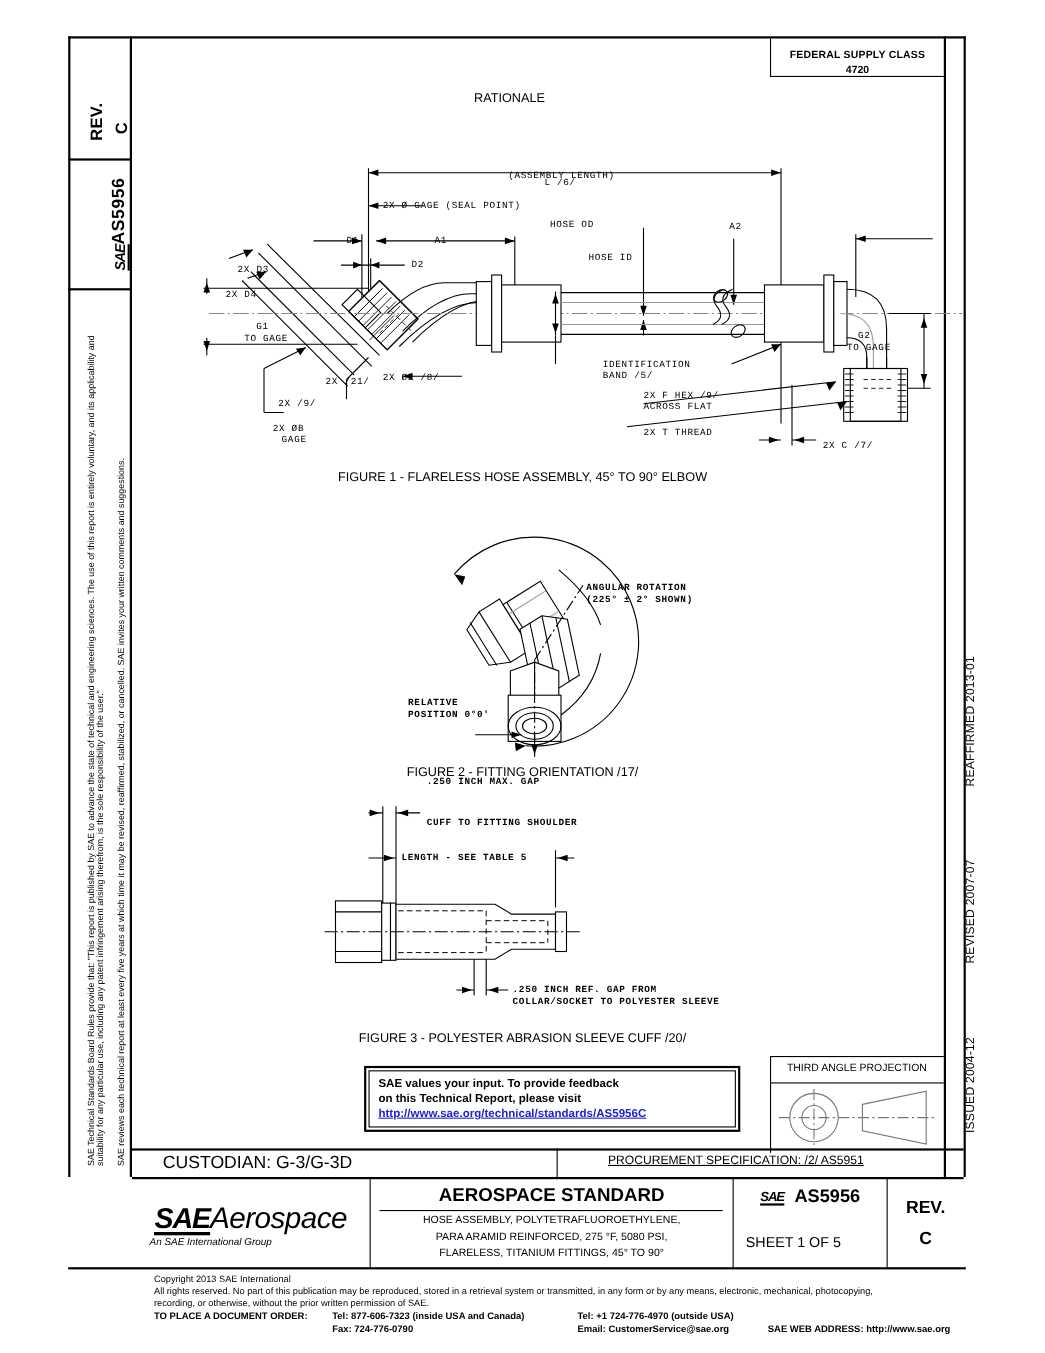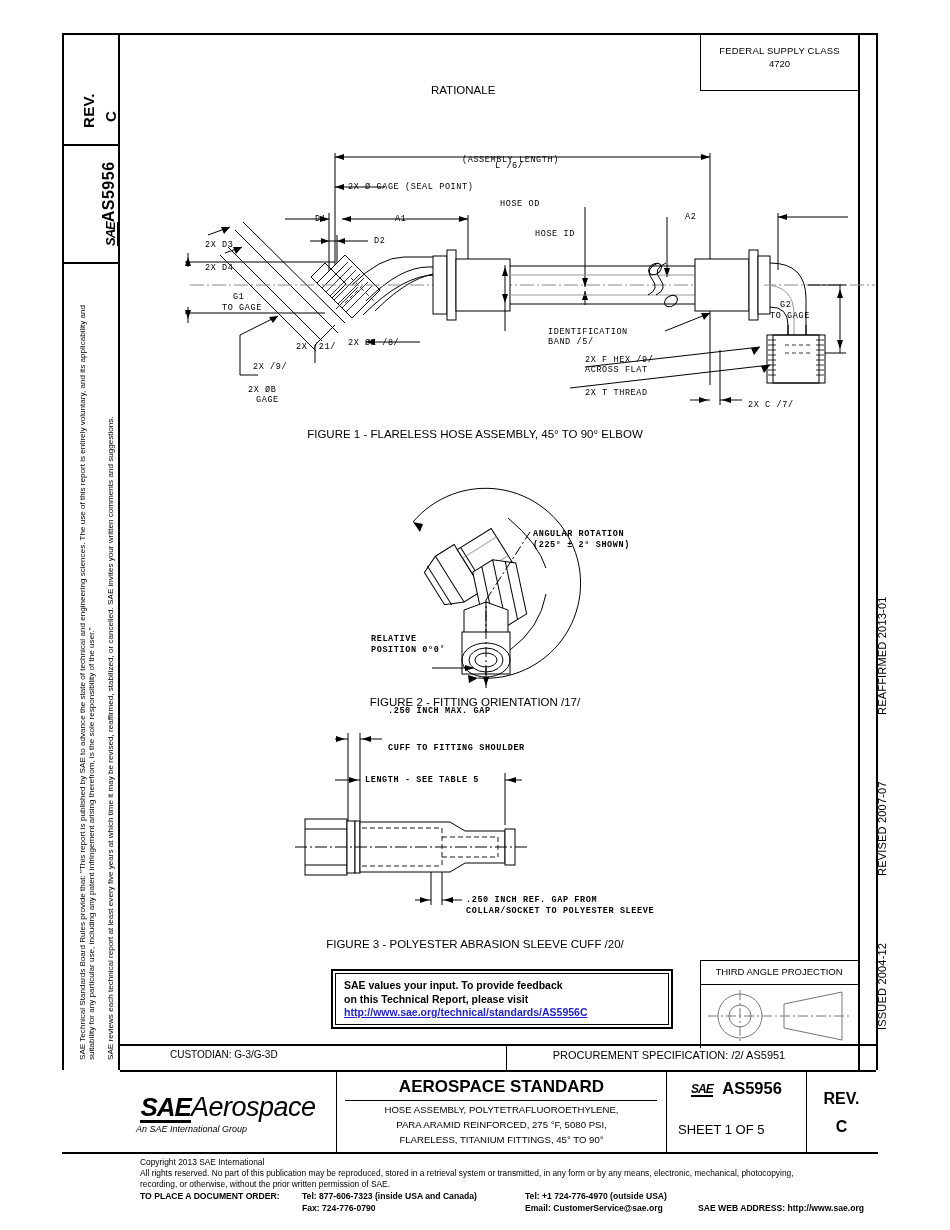--- a/index.html
+++ b/index.html
@@ -71,21 +71,21 @@
   <div class="rot" style="left:872px;top:715px;transform:rotate(-90deg);">
     <span style="font-size:11px;letter-spacing:.2px;">REAFFIRMED 2013-01</span>
   </div>
   <div class="rot" style="left:872px;top:876px;transform:rotate(-90deg);">
     <span style="font-size:11px;letter-spacing:.2px;">REVISED 2007-07</span>
   </div>
   <div class="rot" style="left:872px;top:1030px;transform:rotate(-90deg);">
     <span style="font-size:11px;letter-spacing:.2px;">ISSUED 2004-12</span>
   </div>
 
-  <div class="abs" style="left:700px;top:35px;width:158px;height:56px;border:1px solid #000;border-top:none;border-right:none;">
+  <div class="abs" style="left:700px;top:35px;width:158px;height:35px;border:1px solid #000;border-top:none;border-right:none;font-weight:bold;">
     <div class="ctr" style="margin-top:10px;font-size:9.5px;letter-spacing:.2px;">FEDERAL SUPPLY CLASS</div>
     <div class="ctr" style="margin-top:2px;font-size:9.5px;">4720</div>
   </div>
 
   <div class="txt ctr" style="left:400px;top:84px;font-size:11.5px;padding-left:31px;">RATIONALE</div>
 
   <svg class="abs" style="left:130px;top:135px;" width="745" height="290" viewBox="0 0 745 290">
     <g stroke="#000" fill="none" stroke-width="1" stroke-linecap="butt">
 
       <line x1="205" y1="22" x2="580" y2="22"></line>
@@ -271,22 +271,22 @@
   </svg>
 
   <div class="dwg" style="left:495px;top:161px;">L /6/</div>
   <div class="dwg" style="left:462px;top:155px;">(ASSEMBLY LENGTH)</div>
   <div class="dwg" style="left:348px;top:182px;">2X Ø GAGE (SEAL POINT)</div>
   <div class="dwg" style="left:500px;top:199px;">HOSE OD</div>
   <div class="dwg" style="left:535px;top:229px;">HOSE ID</div>
   <div class="dwg" style="left:287px;top:214px;padding-left:28px;">D1</div>
   <div class="dwg" style="left:374px;top:236px;">D2</div>
   <div class="dwg" style="left:395px;top:214px;">A1</div>
-  <div class="dwg" style="left:663px;top:212px;margin-left:22px;">A2</div>
-  <div class="dwg" style="left:205px;top:240px;">2X D3</div>
+  <div class="dwg" style="left:663px;top:201px;">A2</div>
+  <div class="dwg" style="left:216px;top:240px;">2X D3</div>
   <div class="dwg" style="left:205px;top:263px;">2X D4</div>
   <div class="dwg" style="left:233px;top:292px;">G1</div>
   <div class="dwg" style="left:222px;top:303px;">TO GAGE</div>
   <div class="dwg" style="left:780px;top:300px;">G2</div>
   <div class="dwg" style="left:770px;top:311px;">TO GAGE</div>
   <div class="dwg" style="left:296px;top:342px;">2X /21/</div>
   <div class="dwg" style="left:253px;top:362px;">2X /9/</div>
   <div class="dwg" style="left:248px;top:385px;">2X ØB</div>
   <div class="dwg" style="left:256px;top:395px;">GAGE</div>
   <div class="dwg" style="left:348px;top:338px;">2X ØE /8/</div>
@@ -423,22 +423,22 @@
       <line x1="38" y1="4" x2="38" y2="56" stroke-dasharray="10 3 2 3"></line>
       <line x1="6" y1="30" x2="150" y2="30" stroke-dasharray="10 3 2 3"></line>
       <polygon points="82,18 140,6 140,54 82,42"></polygon>
     </g>
   </svg>
 
   <div class="ln hln" style="left:120px;top:1044px;width:756px;height:2px;"></div>
   <div class="ln hln" style="left:120px;top:1070px;width:756px;height:2px;"></div>
   <div class="ln vln" style="left:506px;top:1044px;width:1px;height:26px;"></div>
 
-  <div class="txt" style="left:148px;top:1049px;font-size:10px;margin-left:22px;">CUSTODIAN: G-3/G-3D</div>
-  <div class="txt ctr" style="left:506px;top:1049px;width:326px;font-size:11px;">PROCUREMENT SPECIFICATION: /2/ AS5951</div>
+  <div class="txt" style="left:148px;top:1049px;font-size:16px;">CUSTODIAN: G-3/G-3D</div>
+  <div class="txt ctr" style="left:506px;top:1049px;width:326px;font-size:11px;text-decoration:underline;">PROCUREMENT SPECIFICATION: /2/ AS5951</div>
 
   <div class="ln vln" style="left:336px;top:1070px;width:1px;height:82px;"></div>
   <div class="ln vln" style="left:666px;top:1070px;width:1px;height:82px;"></div>
   <div class="ln vln" style="left:806px;top:1070px;width:1px;height:82px;"></div>
   <div class="ln hln" style="left:345px;top:1100px;width:312px;height:1px;"></div>
 
   <div class="abs" style="left:120px;top:1070px;width:216px;height:82px;">
     <div style="margin-top:22px;text-align:center;white-space:nowrap;">
       <span class="saelogo" style="font-size:26px;border-bottom-width:3px;">SAE</span><span style="font-size:27px;font-style:italic;font-family:'Liberation Sans',sans-serif;letter-spacing:-.5px;">Aerospace</span>
     </div>

